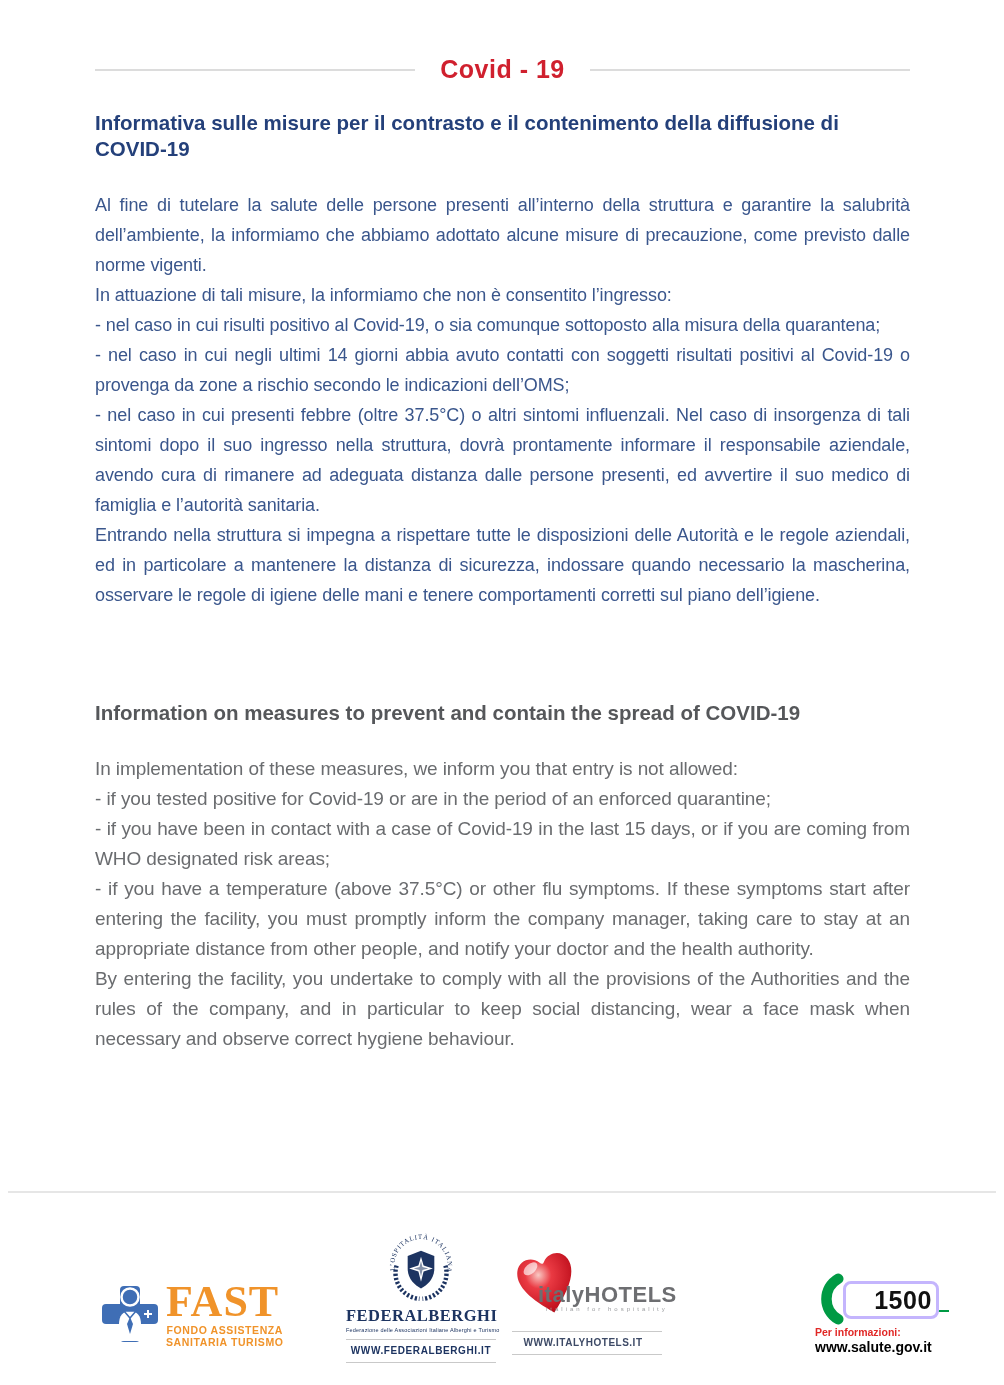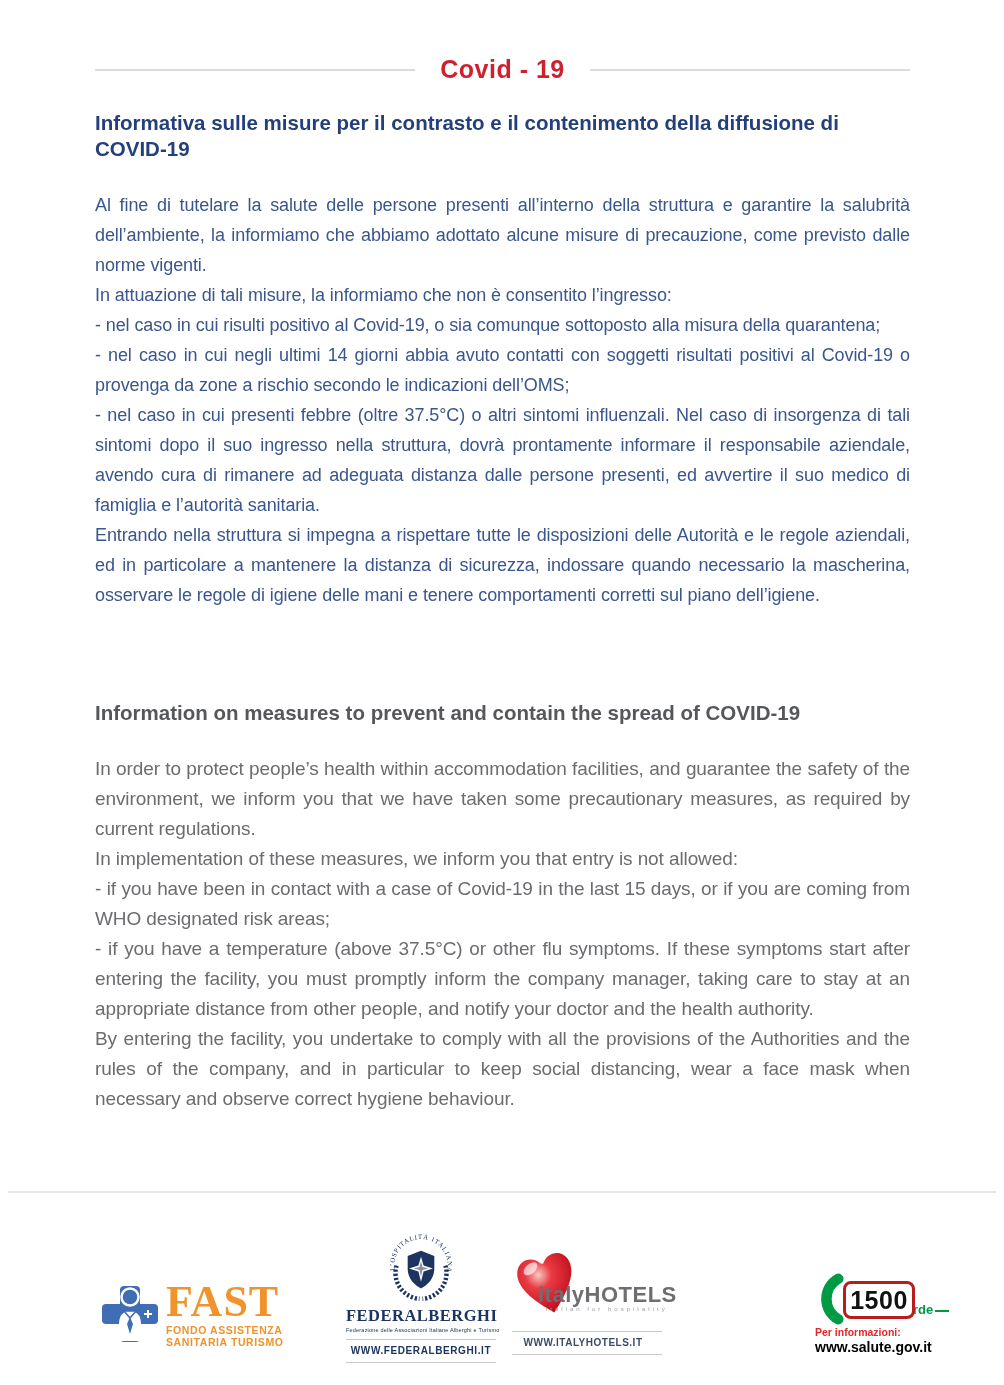--- a/index.html
+++ b/index.html
@@ -56,20 +56,21 @@
   
   .fast{position:absolute;left:100px;top:82px;width:235px;height:80px;}
   .fast-icon{position:absolute;left:0;top:2px;}
   .fast-text{position:absolute;left:66px;top:0;}
   .fast-name{
     color:#f0932a;font-size:44px;font-weight:bold;line-height:40px;letter-spacing:1px;font-family:Liberation Serif, serif;
   }
   .fast-sub{
     color:#f0932a;font-size:10.5px;font-weight:bold;letter-spacing:.6px;line-height:12px;
     margin-top:2px;
+    text-align:center;
   }
 
   
   .fed{position:absolute;left:346px;top:30px;width:150px;text-align:center;}
   .fed-emblem{display:block;margin:0 auto;}
   .fed-name{
     font-family:"Liberation Serif",serif;font-weight:bold;color:#1d3461;
     font-size:16.5px;letter-spacing:.5px;margin-top:2px;white-space:nowrap;
   }
   .fed-sub{
@@ -106,22 +107,22 @@
     position:absolute;left:30px;top:0;color:#009a44;font-size:13px;font-weight:bold;
     white-space:nowrap;
     margin-top:32px;
   }
   .nv-label::after{
     content:"";display:inline-block;width:14px;height:2px;background:#009a44;
     vertical-align:middle;margin-left:2px;
   }
   .nv-box{
     position:absolute;left:28px;top:11px;width:66px;height:32px;
-    border:3px solid #b91c1c;border-radius:8px;
-    display:flex;align-items:center;justify-content:center;background:#fff;
+    border:3px solid #c4b5fd;border-radius:8px;
+    display:flex;align-items:center;justify-content:center;background:#fff;padding-left:24px;
   }
   .nv-number{color:#111111;font-size:25px;font-weight:bold;letter-spacing:.5px;}
   .nv-info{
     position:absolute;left:0;top:56px;color:#e02826;font-size:10.5px;font-weight:bold;
     white-space:nowrap;
   }
   .nv-site{
     position:absolute;left:0;top:69px;color:#000000;font-size:14px;font-weight:bold;
     white-space:nowrap;
   }
@@ -144,22 +145,22 @@
       <p>Al fine di tutelare la salute delle persone presenti all’interno della struttura e garantire la salubrità dell’ambiente, la informiamo che abbiamo adottato alcune misure di precauzione, come previsto dalle norme vigenti.</p>
       <p>In attuazione di tali misure, la informiamo che non è consentito l’ingresso:</p>
       <p>- nel caso in cui risulti positivo al Covid-19, o sia comunque sottoposto alla misura della quarantena;</p>
       <p>- nel caso in cui negli ultimi 14 giorni abbia avuto contatti con soggetti risultati positivi al Covid-19 o provenga da zone a rischio secondo le indicazioni dell’OMS;</p>
       <p>- nel caso in cui presenti febbre (oltre 37.5°C) o altri sintomi influenzali. Nel caso di insorgenza di tali sintomi dopo il suo ingresso nella struttura, dovrà prontamente informare il responsabile aziendale, avendo cura di rimanere ad adeguata distanza dalle persone presenti, ed avvertire il suo medico di famiglia e l’autorità sanitaria.</p>
       <p>Entrando nella struttura si impegna a rispettare tutte le disposizioni delle Autorità e le regole aziendali, ed in particolare a mantenere la distanza di sicurezza, indossare quando necessario la mascherina, osservare le regole di igiene delle mani e tenere comportamenti corretti sul piano dell’igiene.</p>
     </div>
 
     <div class="en-heading">Information on measures to prevent and contain the spread of COVID-19</div>
     <div class="en-body">
-      <p>In order to protect people’s health within accommodation facilities, and guarantee the safety of the environment, we inform you that we have taken some precautionary measures, as required by current regulations.</p>
       <p>In implementation of these measures, we inform you that entry is not allowed:</p>
+      <p>- if you tested positive for Covid-19 or are in the period of an enforced quarantine;</p>
       <p>- if you have been in contact with a case of Covid-19 in the last 15 days, or if you are coming from WHO designated risk areas;</p>
       <p>- if you have a temperature (above 37.5°C) or other flu symptoms. If these symptoms start after entering the facility, you must promptly inform the company manager, taking care to stay at an appropriate distance from other people, and notify your doctor and the health authority.</p>
       <p>By entering the facility, you undertake to comply with all the provisions of the Authorities and the rules of the company, and in particular to keep social distancing, wear a face mask when necessary and observe correct hygiene behaviour.</p>
     </div>
   </div>
 
   <div class="footer-divider"></div>
 
   <div class="footer">
 

